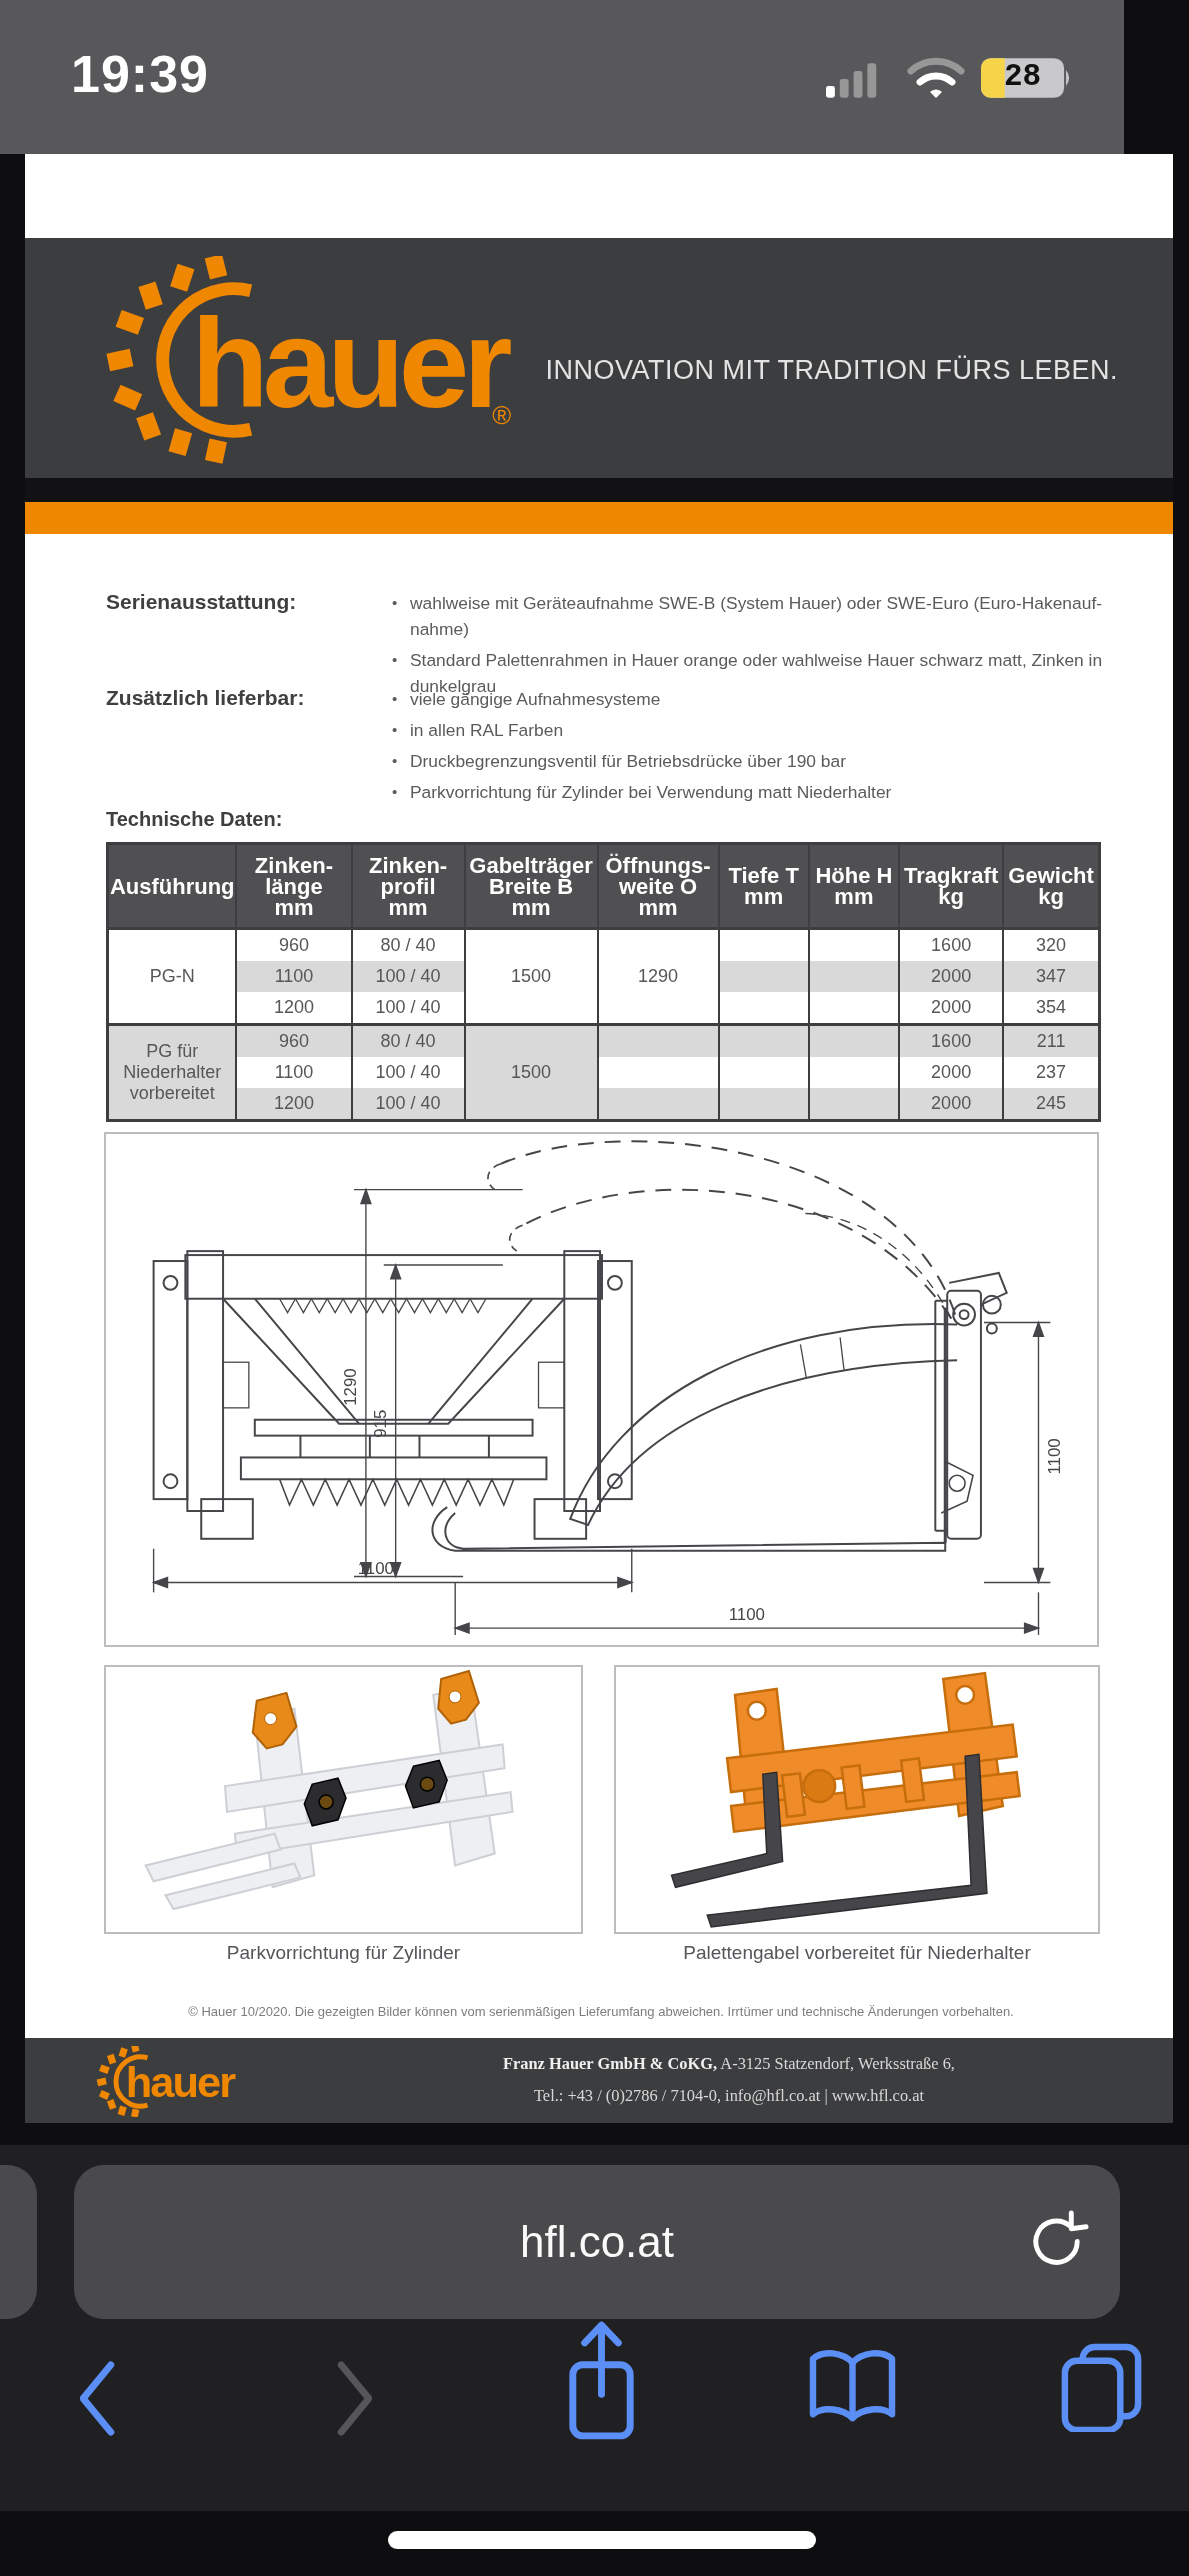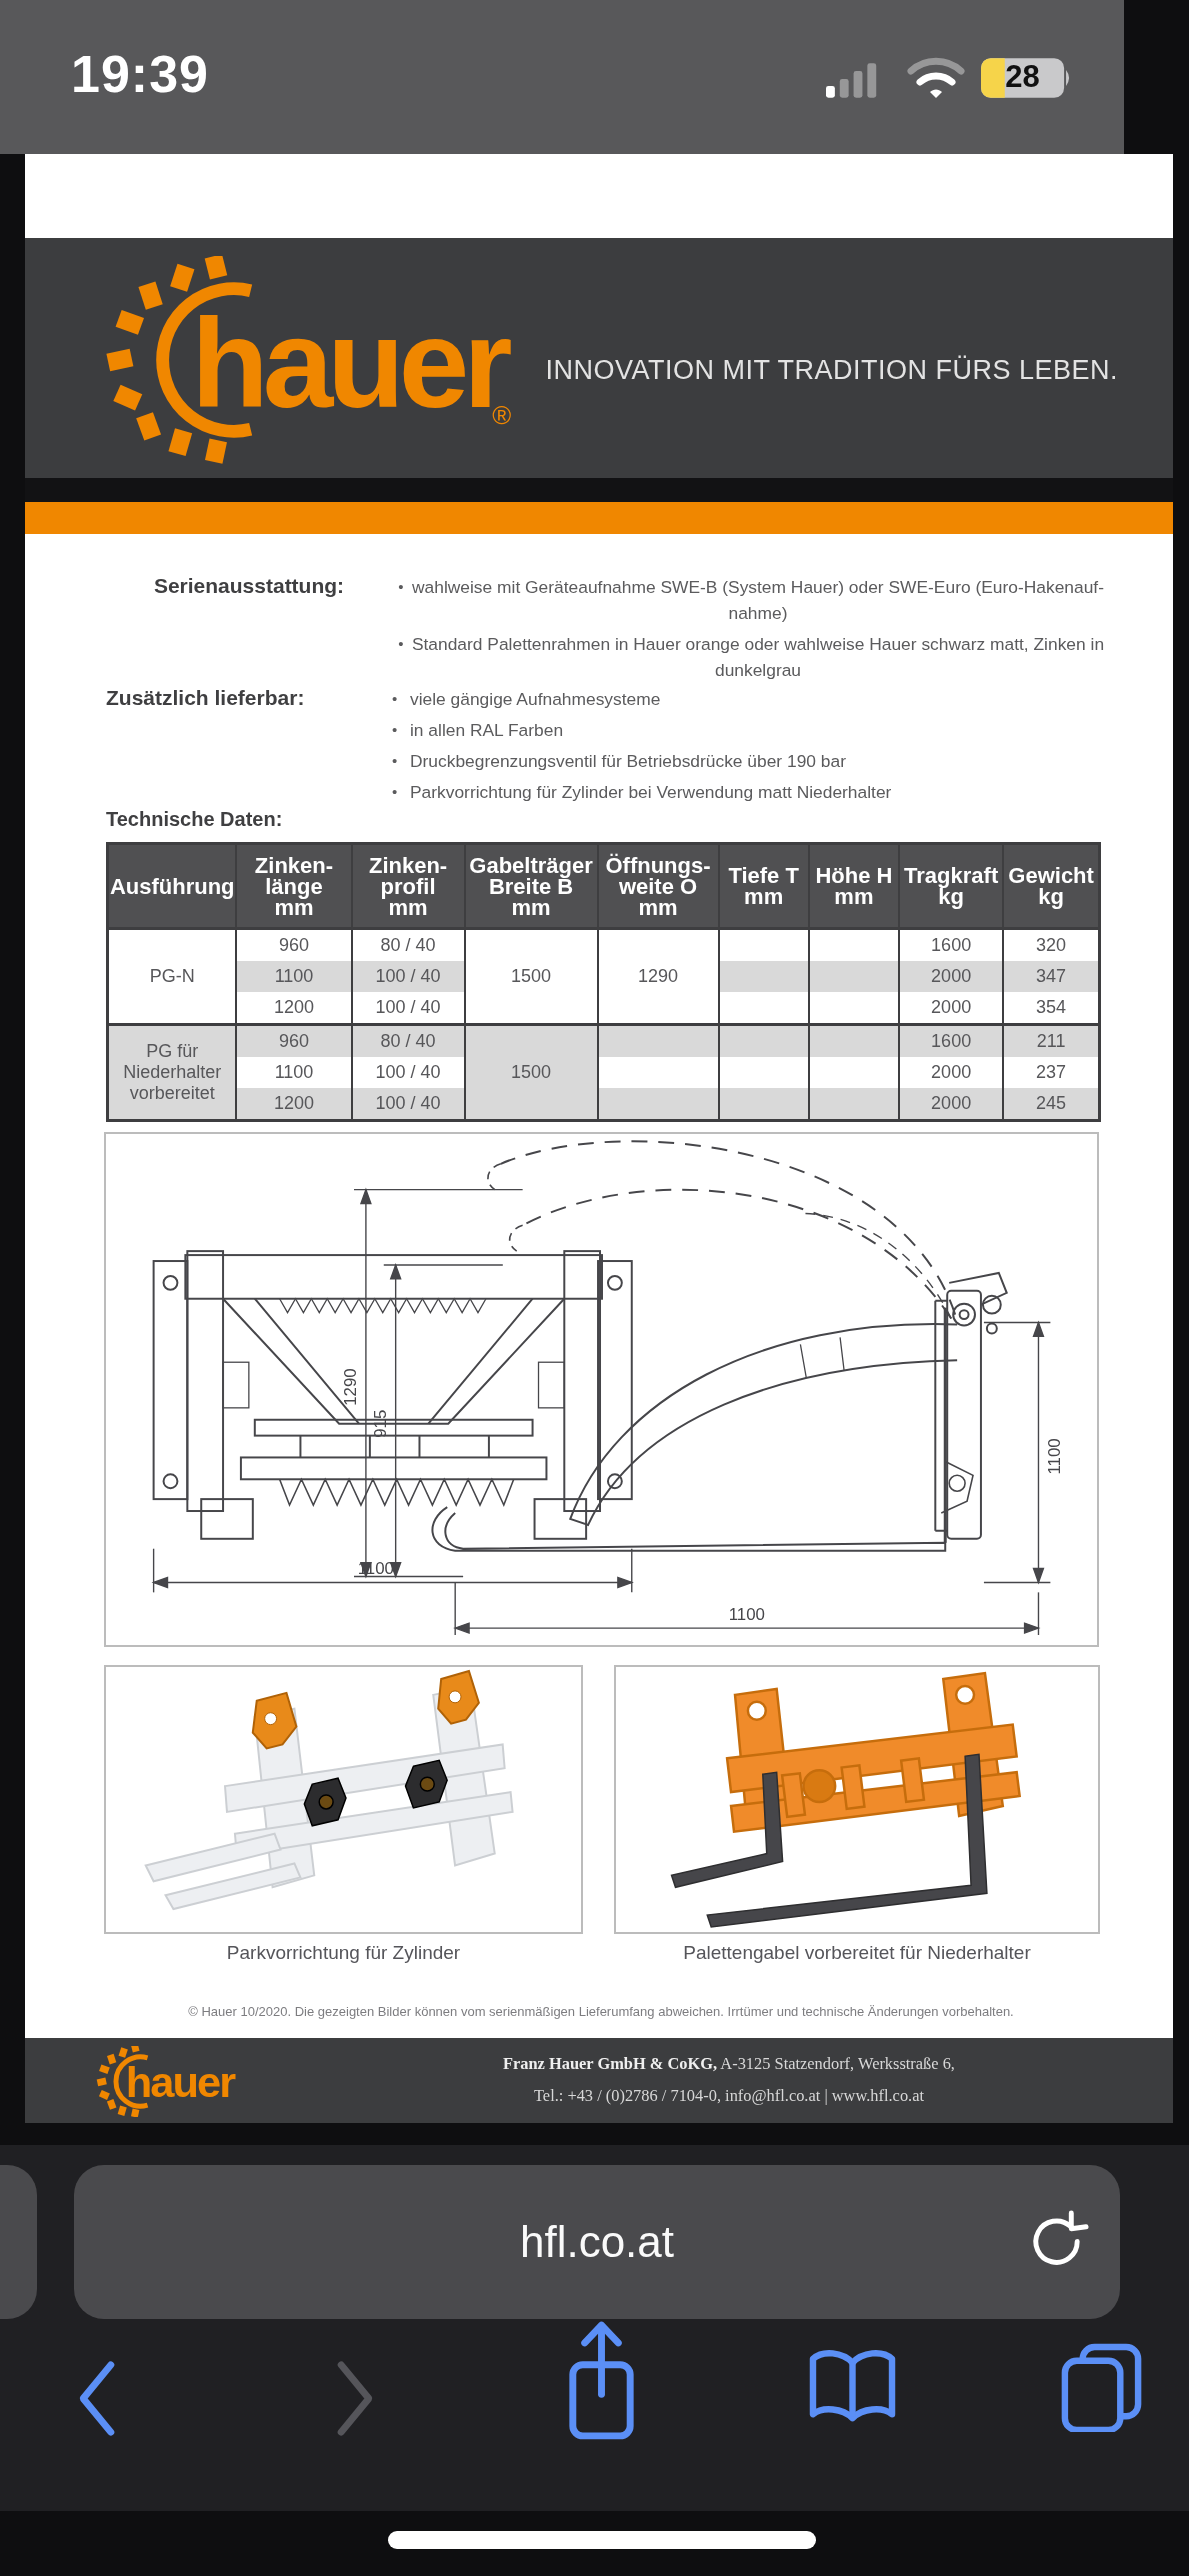--- a/index.html
+++ b/index.html
@@ -1,21 +1,21 @@
 <!DOCTYPE html>
 <html><head>
 <meta charset="utf-8">
 <style>
   html,body{margin:0;padding:0;background:#000;}
   .screen{position:relative;width:1190px;height:2576px;background:#0e0e10;overflow:hidden;
           font-family:"Liberation Sans","DejaVu Sans",sans-serif;}
   
   .statusbar{position:absolute;left:0;top:0;width:1124px;height:154px;background:#58585a;}
   .time{position:absolute;left:71px;top:44px;font-size:52px;font-weight:600;color:#fff;letter-spacing:1px;}
-  .status-icons{position:absolute;right:52px;top:56px;display:flex;align-items:center;gap:16px;}
+  .status-icons{position:absolute;right:52px;top:56px;display:flex;align-items:center;gap:16px;font-family:Liberation Mono, monospace;}
   
   .page{position:absolute;left:25px;top:154px;width:1148px;height:1969px;background:#fff;}
   .pd-header{position:absolute;left:0;top:84px;width:1148px;height:240px;background:#3c3d3f;}
   .tagline{position:absolute;right:55px;top:117px;font-size:27px;color:#e3e3e3;letter-spacing:0.5px;}
   .gapbar{position:absolute;left:0;top:324px;width:1148px;height:24px;background:#121214;}
   .orangebar{position:absolute;left:0;top:348px;width:1148px;height:32px;background:#f08700;}
   
   .row-block{position:absolute;left:81px;width:1026px;display:flex;}
   .blk-label{width:286px;font-size:21px;font-weight:700;color:#3f3f41;flex:none;}
   .bullets{width:714px;flex:none;}
@@ -115,21 +115,21 @@
           </g>
           <text x="88" y="152" style="font-family:'Liberation Sans',sans-serif;font-weight:900;font-size:128px;letter-spacing:-6px;fill:#f08700;">hauer</text>
           <text x="392" y="170" style="font-family:'Liberation Sans',sans-serif;font-size:26px;fill:#f08700;">®</text>
         </svg>
       </span>
       <div class="tagline">INNOVATION MIT TRADITION FÜRS LEBEN.</div>
     </div>
     <div class="gapbar"></div>
     <div class="orangebar"></div>
 
-    <div class="row-block" style="top:420px;text-align:center;">
+    <div class="row-block" style="top:436px;">
       <div class="blk-label">Serienausstattung:</div>
       <div class="bullets">
         <div class="bullet">
           <span class="dot">•</span>
           <span class="bt">wahlweise mit Geräteaufnahme SWE-B (System Hauer) oder SWE-Euro (Euro-Hakenauf-nahme)</span>
         </div>
         <div class="bullet">
           <span class="dot">•</span>
           <span class="bt">Standard Palettenrahmen in Hauer orange oder wahlweise Hauer schwarz matt, Zinken in dunkelgrau</span>
         </div>

